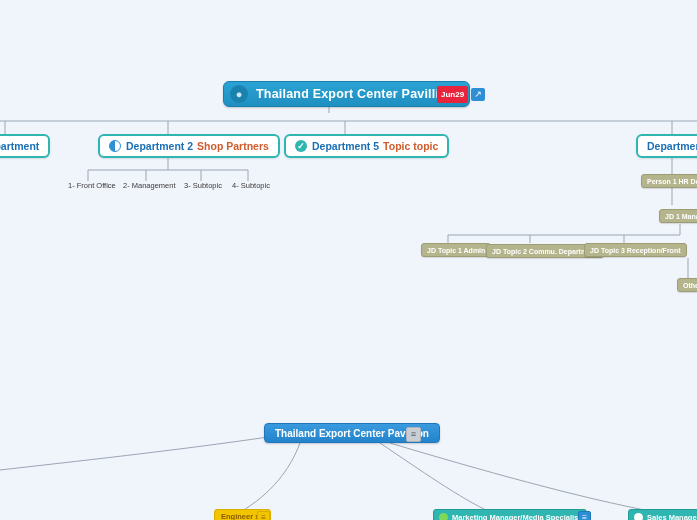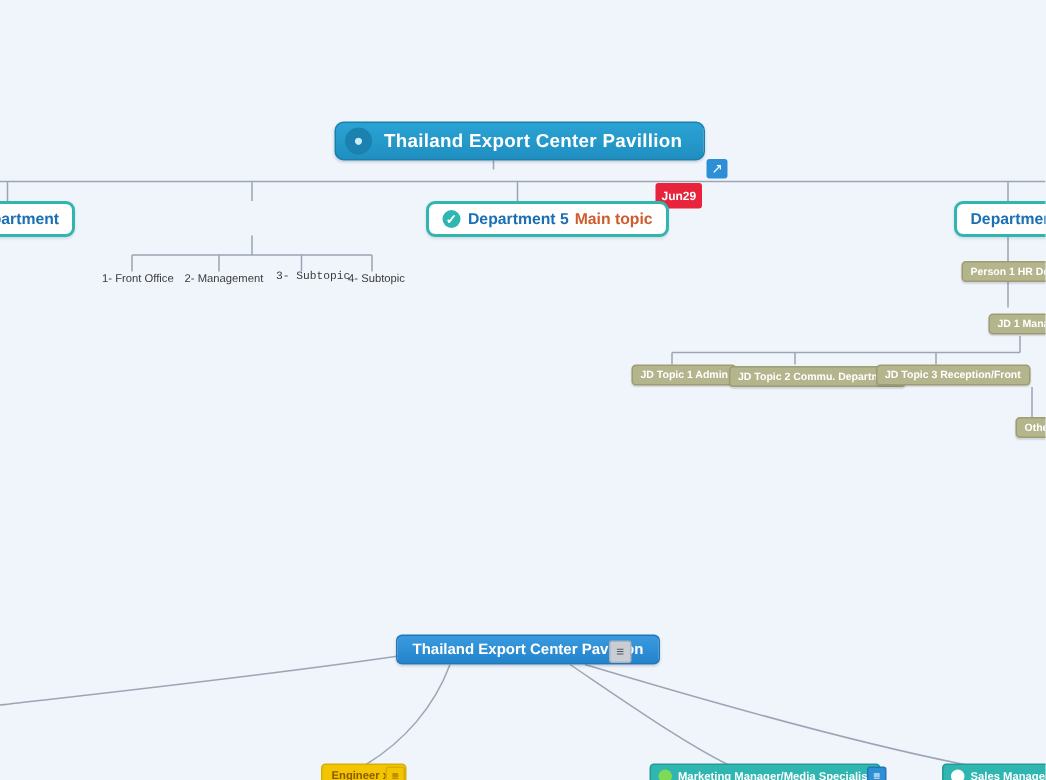--- a/index.html
+++ b/index.html
@@ -73,21 +73,20 @@
     background: #e8243c;
     color: #fff;
     font-size: 8px;
     font-weight: bold;
     border-radius: 2px;
     padding: 2px 4px;
     line-height: 1;
     height: 13px;
     display: flex;
     align-items: center;
-    margin-top: 36px;
   }
   .badge-blue {
     background: #2d8fd5;
     color: #fff;
     font-size: 9px;
     border-radius: 2px;
     width: 14px;
     height: 13px;
     display: flex;
     align-items: center;
@@ -276,38 +275,43 @@
 
   <div class="badge-group" style="left:437px; top:86px;">
     <span class="badge-red">Jun29</span>
     <span class="badge-blue">↗</span>
   </div>
 
   <div class="node dept-node" style="left:-30px; top:134px;">
     <span>Department</span>
   </div>
 
+  <div class="node dept-node" style="left:98px; top:134px;">
+    <span class="ic ic-half"></span>
+    <span>Department 2</span>
+    <span class="dept-sub">Shop Partners</span>
+  </div>
 
   <div class="node dept-node" style="left:284px; top:134px;">
     <span class="ic ic-check">✓</span>
     <span>Department 5</span>
-    <span class="dept-sub">Main topic</span>
+    <span class="dept-sub">Topic topic</span>
   </div>
 
   <div class="node dept-node" style="left:636px; top:134px;">
     <span>Department 4</span>
   </div>
 
   <div class="node plain-label" style="left:68px; top:181px;">
     <span>1- Front Office</span>
   </div>
   <div class="node plain-label" style="left:123px; top:181px;">
     <span>2- Management</span>
   </div>
-  <div class="node plain-label" style="left:184px; top:181px;font-family:Liberation Mono, monospace;">
+  <div class="node plain-label" style="left:184px; top:181px;">
     <span>3- Subtopic</span>
   </div>
   <div class="node plain-label" style="left:232px; top:181px;">
     <span>4- Subtopic</span>
   </div>
 
   <div class="node tag-node" style="left:641px; top:174px;">
     <span>Person 1  HR Department</span>
   </div>
   <div class="node tag-node" style="left:659px; top:209px;">

